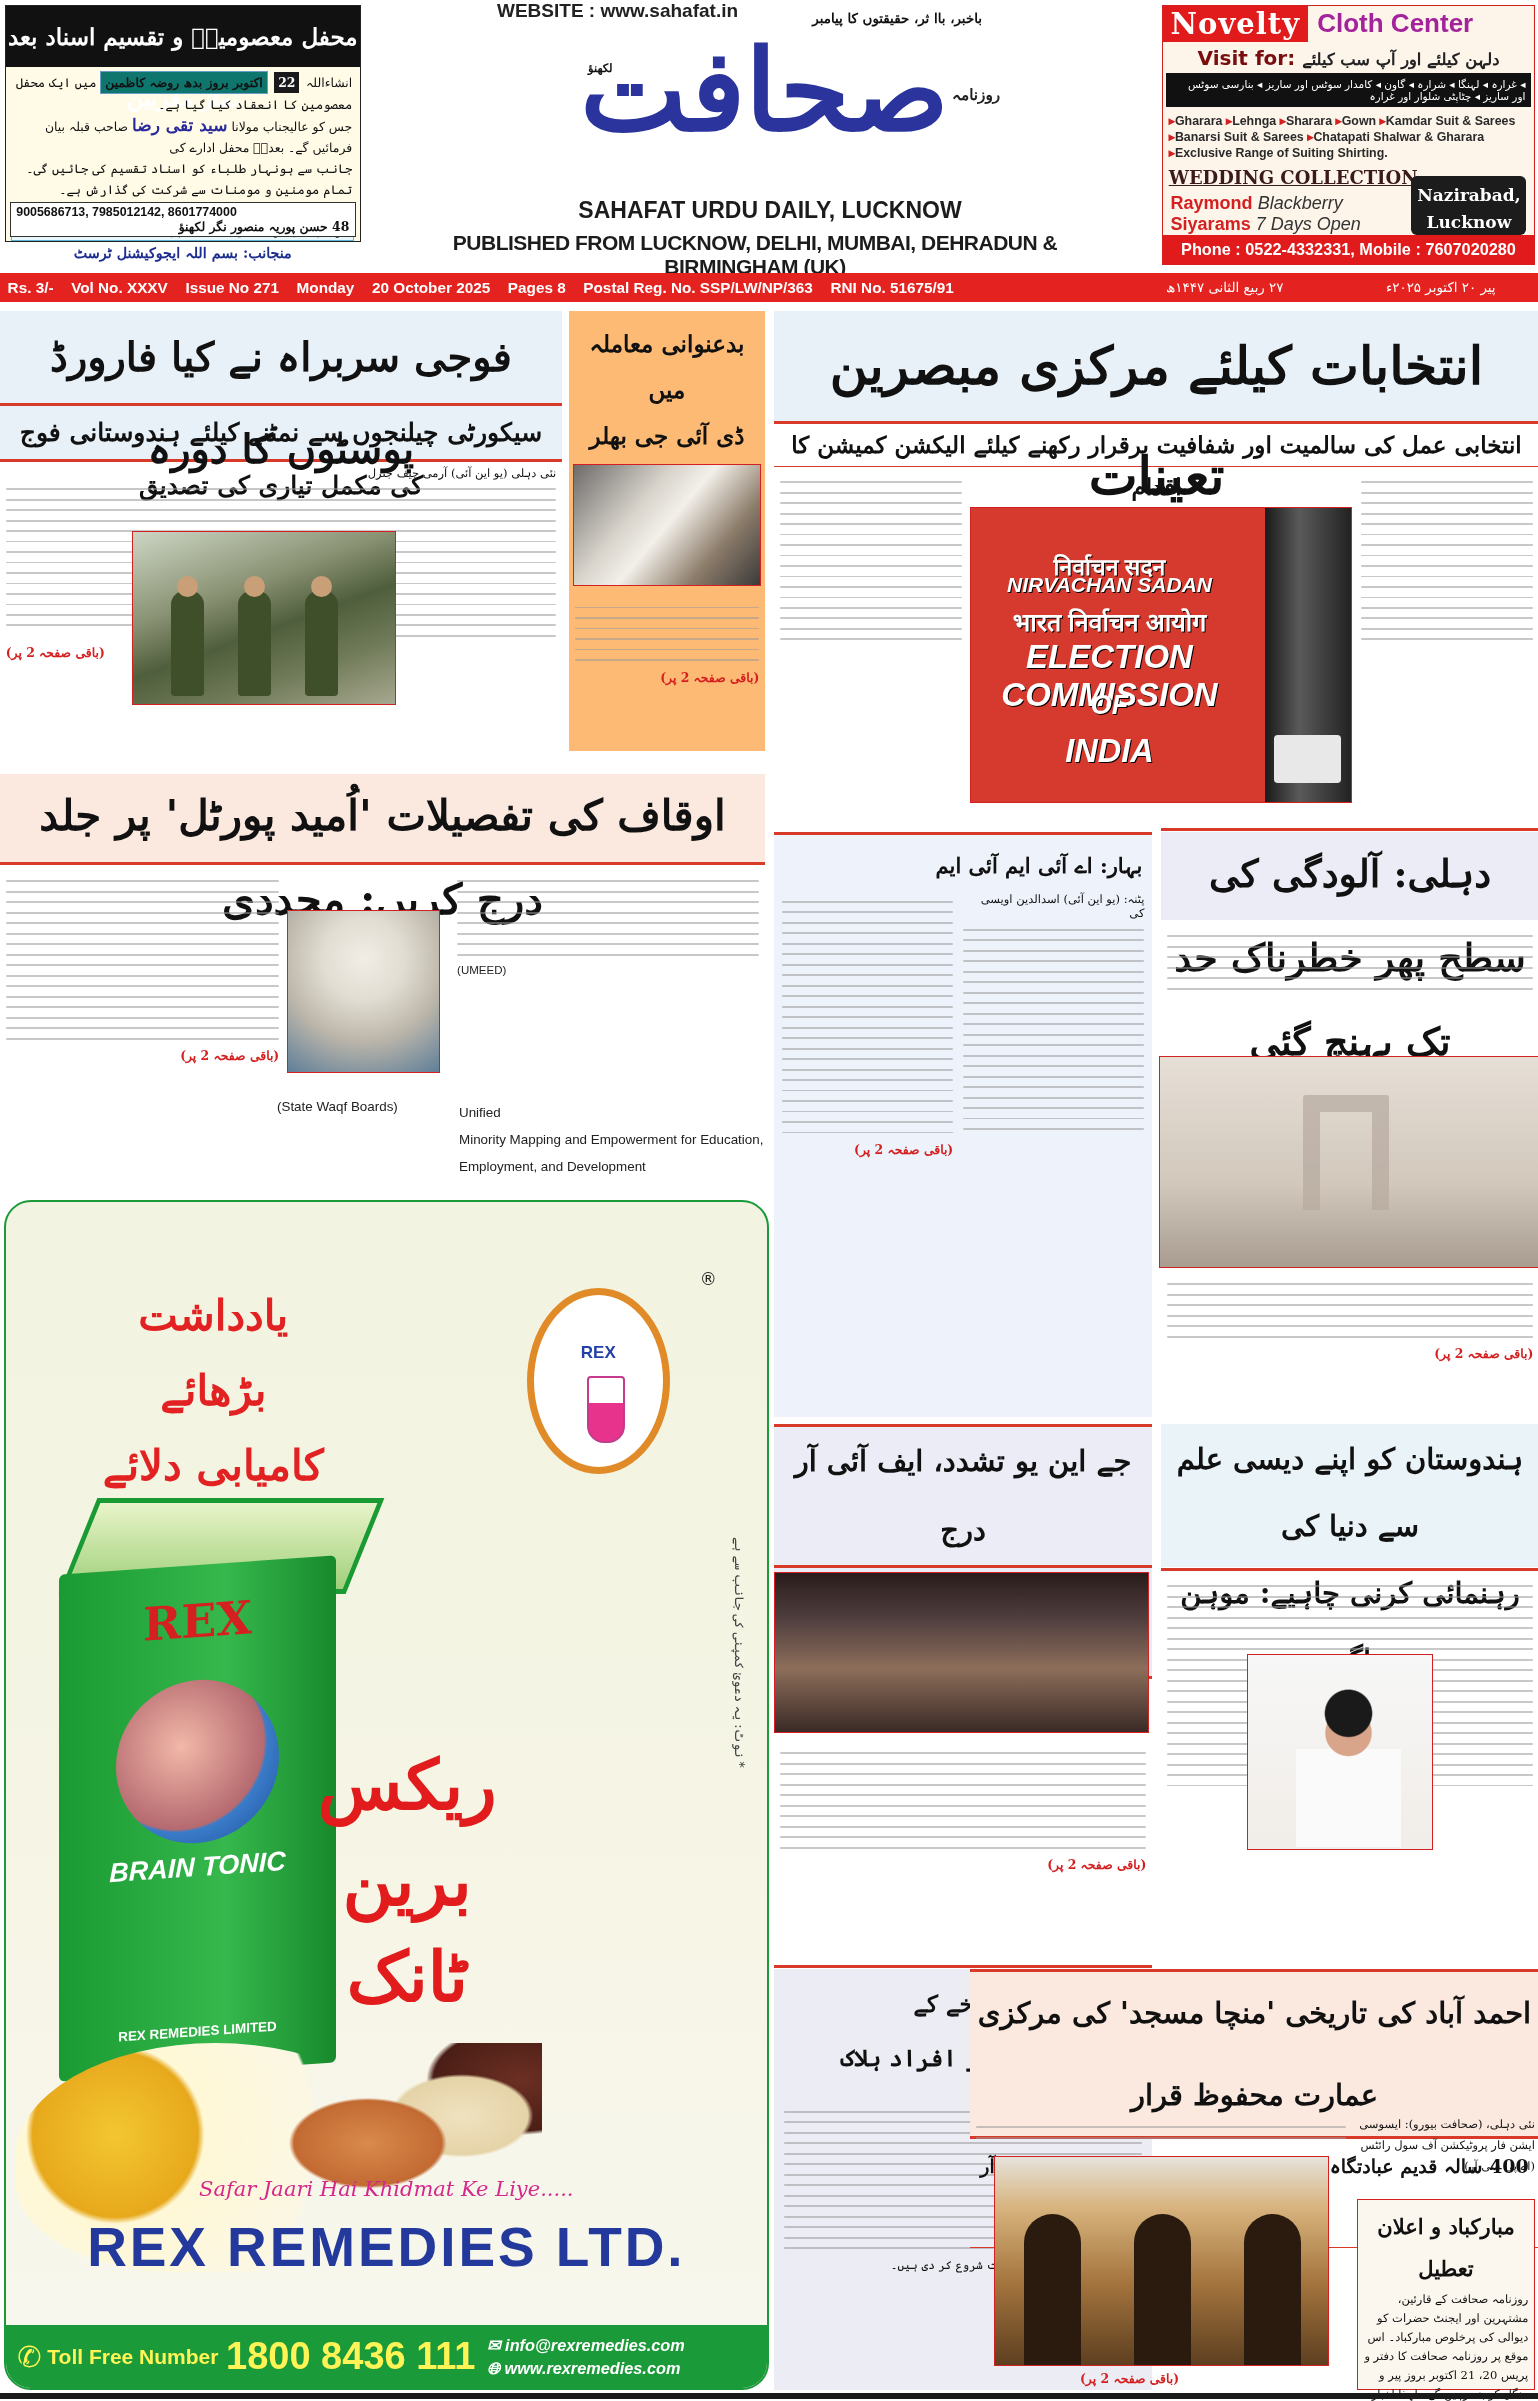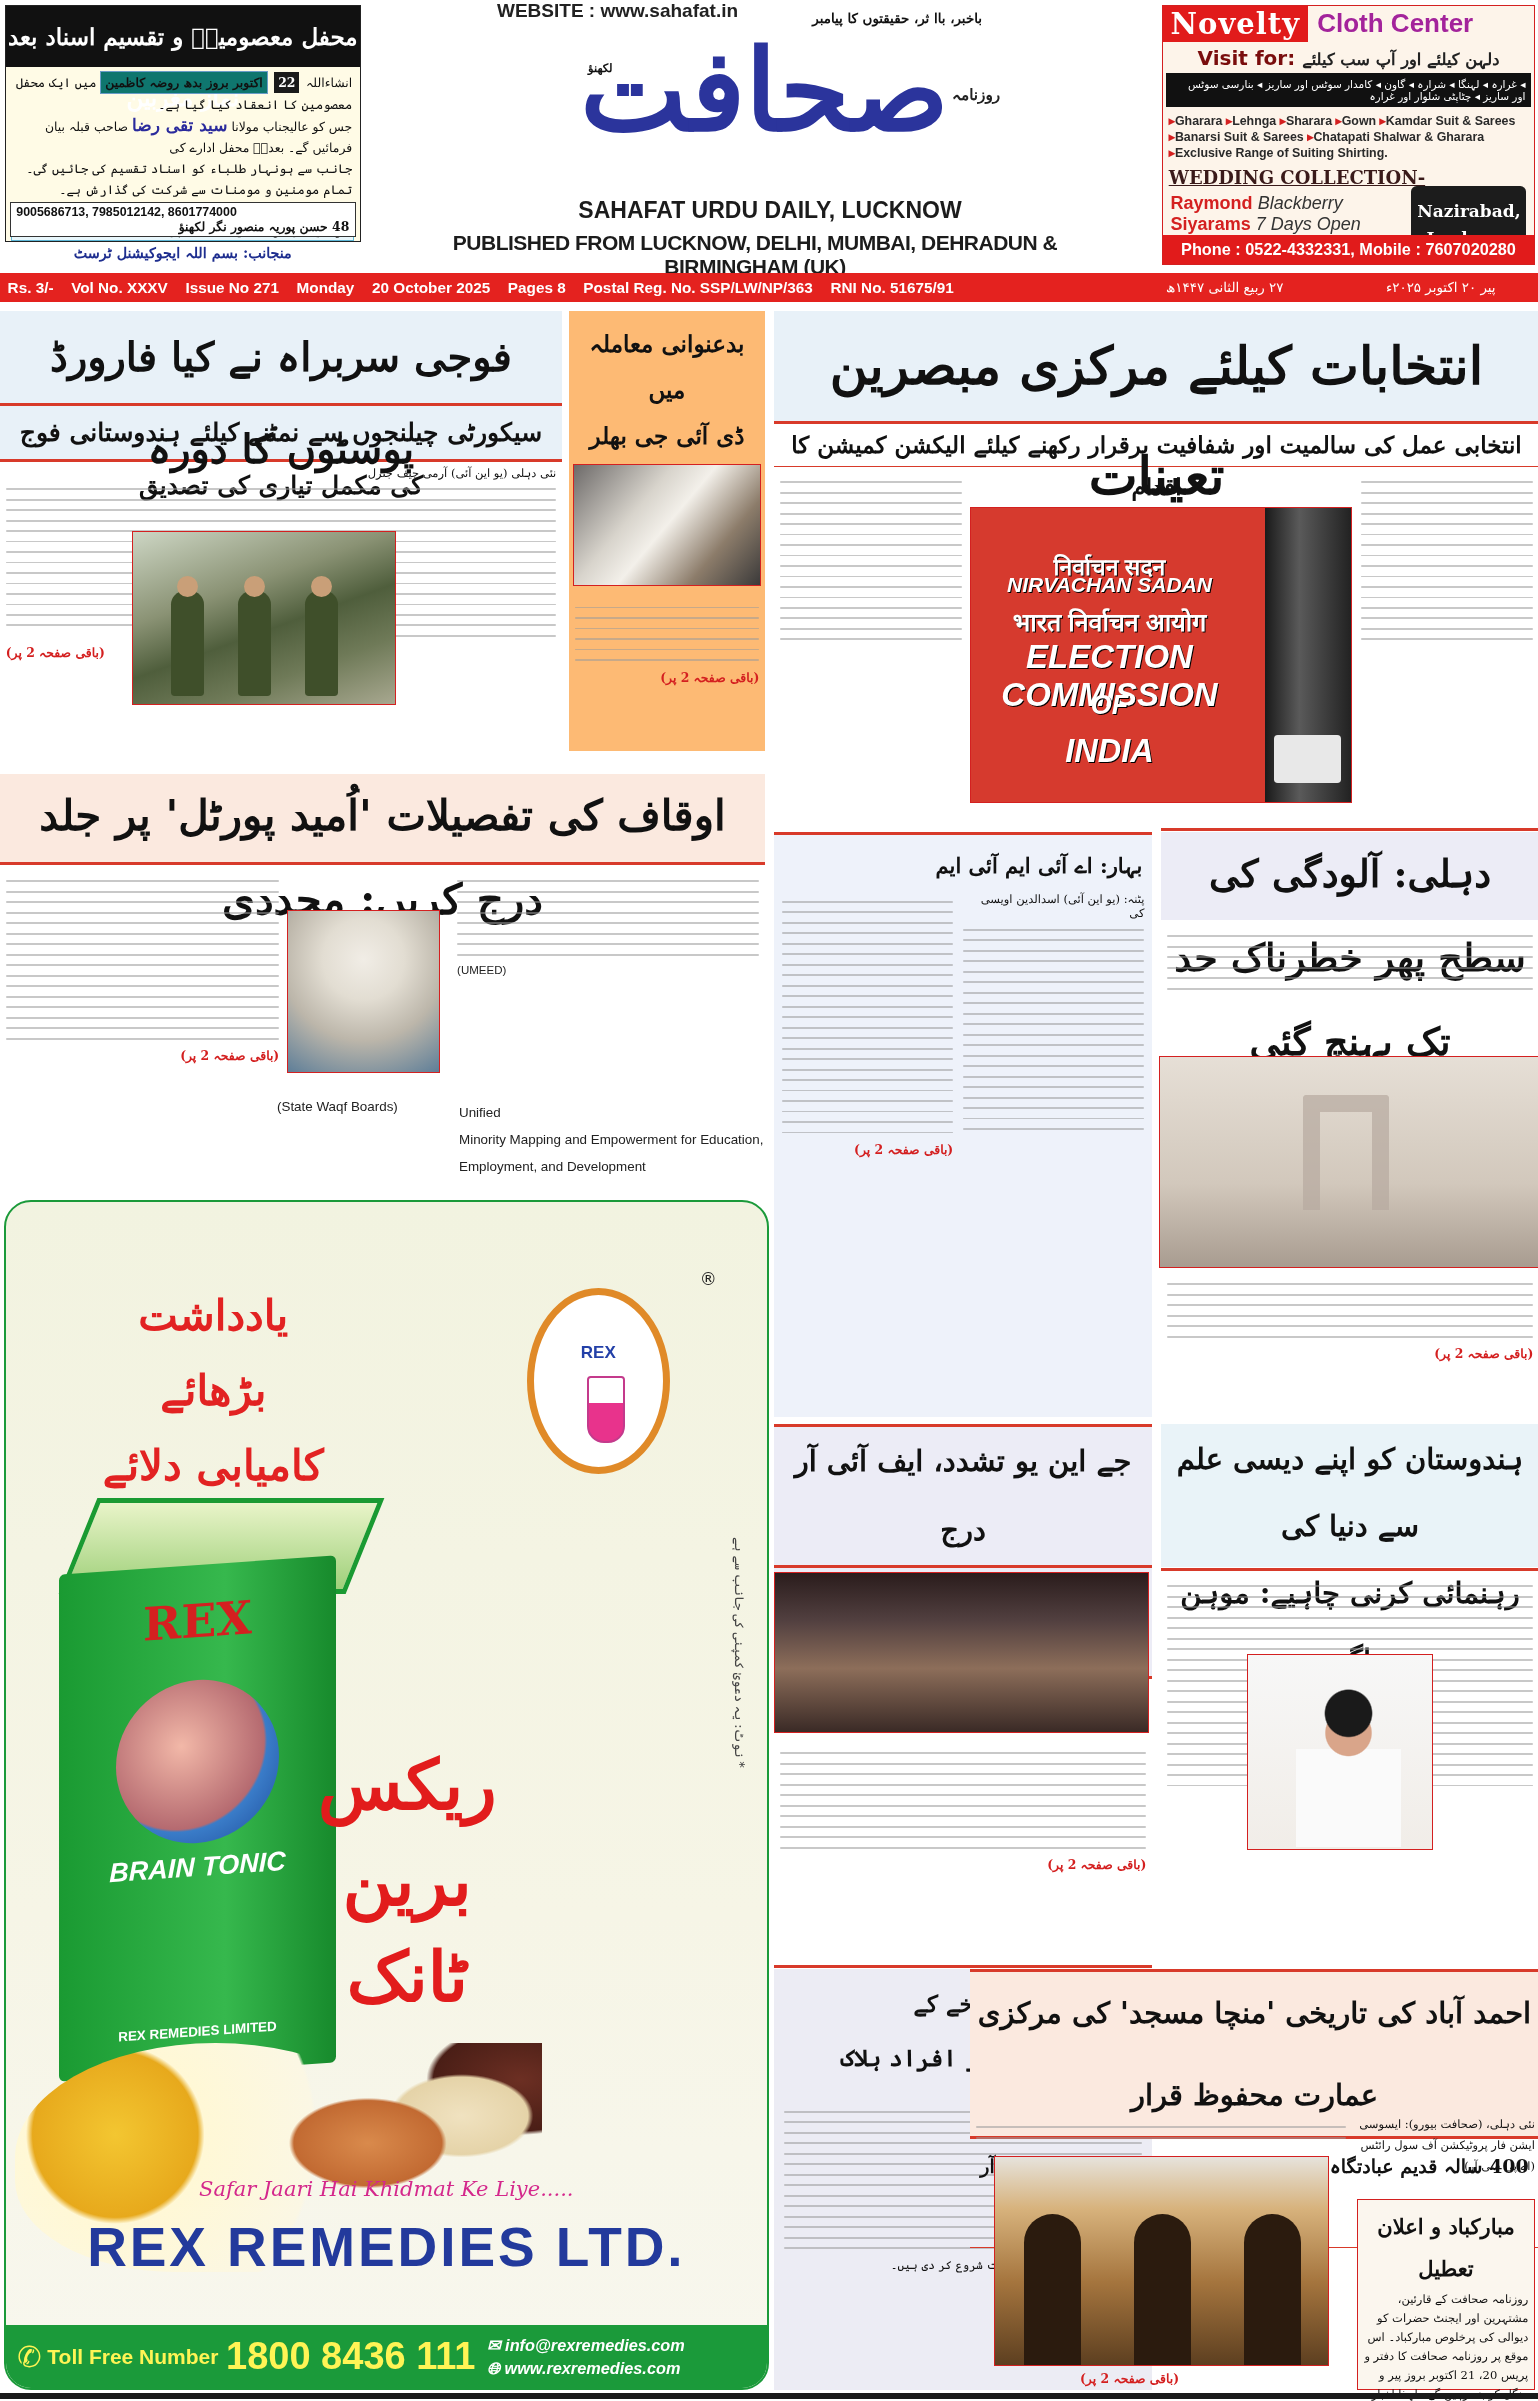--- a/index.html
+++ b/index.html
@@ -37,21 +37,21 @@
   .nov-purple { color: #a3239b; font-family: "Liberation Sans", sans-serif; font-weight: bold; font-size: 26px; padding-left: 9.6px; }
   .nov-visit { text-align: center; font-size: 20px; font-weight: bold; color: #7a0d0d; font-family: "DejaVu Sans", sans-serif; margin-top: 3.8px; }
   .nov-visit .urdu { display: inline; font-size: 16.3px; color: #222; }
   .nov-bar { margin: 3.8px 2.9px; background: #111; color: #fff; font-size: 10.5px; padding: 4.8px 5.7px; text-align: right; direction: rtl; }
   .nov-items { padding: 1.9px 5.7px; font-family: "Liberation Sans", sans-serif; font-weight: bold; font-size: 12.4px; line-height: 16.3px; color: #2a2a2a; }
   .nov-items .tri { color: #d42020; }
   .nov-wed { position: absolute; left: 5.7px; top: 161px; font-family: "DejaVu Serif", serif; font-weight: bold; font-size: 18px; color: #3a1a1a; text-decoration: underline; }
   .nov-brands { position: absolute; left: 7.6px; top: 187px; font-family: "Liberation Sans", sans-serif; font-size: 18px; line-height: 21px; }
   .nov-brands b { color: #d42020; }
   .nov-brands i { color: #333; font-weight: normal; }
-  .nov-loc { position: absolute; right: 7.6px; top: 180px; width: 115px; height: 59px; background: #1c1c1c; color: #fff; border-radius: 5.7px; font-family: "DejaVu Serif", serif; font-weight: bold; font-size: 17px; text-align: center; line-height: 27px; padding-top: 12px; }
+  .nov-loc { position: absolute; right: 7.6px; top: 170px; width: 115px; height: 59px; background: #1c1c1c; color: #fff; border-radius: 5.7px; font-family: "DejaVu Serif", serif; font-weight: bold; font-size: 17px; text-align: center; line-height: 27px; padding-top: 6px; }
   .nov-phone { position: absolute; left: 0; right: 0; bottom: 0; height: 29px; background: #e11b1b; color: #fff; font-family: "Liberation Sans", sans-serif; font-weight: bold; font-size: 16.3px; text-align: center; line-height: 29px; }
 
   
   .infobar { left: 0; top: 273px; width: 1539px; height: 29px; background: #e4221f; color: #fff; font-family: "Liberation Sans", sans-serif; font-weight: bold; font-size: 15.3px; line-height: 29px; padding-left: 7.6px; }
   .infobar span { margin-right: 13.4px; }
   .infobar .hijri { position: absolute; left: 1166px; top: 0; direction: rtl; font-family: "DejaVu Serif", serif; font-size: 13.4px; font-weight: normal; }
   .infobar .urdudate { position: absolute; left: 1386px; top: 0; direction: rtl; font-family: "DejaVu Serif", serif; font-size: 13.4px; font-weight: normal; }
 
   
   .headline { direction: rtl; font-family: "DejaVu Serif", serif; font-weight: bold; color: #111; text-align: center; }

